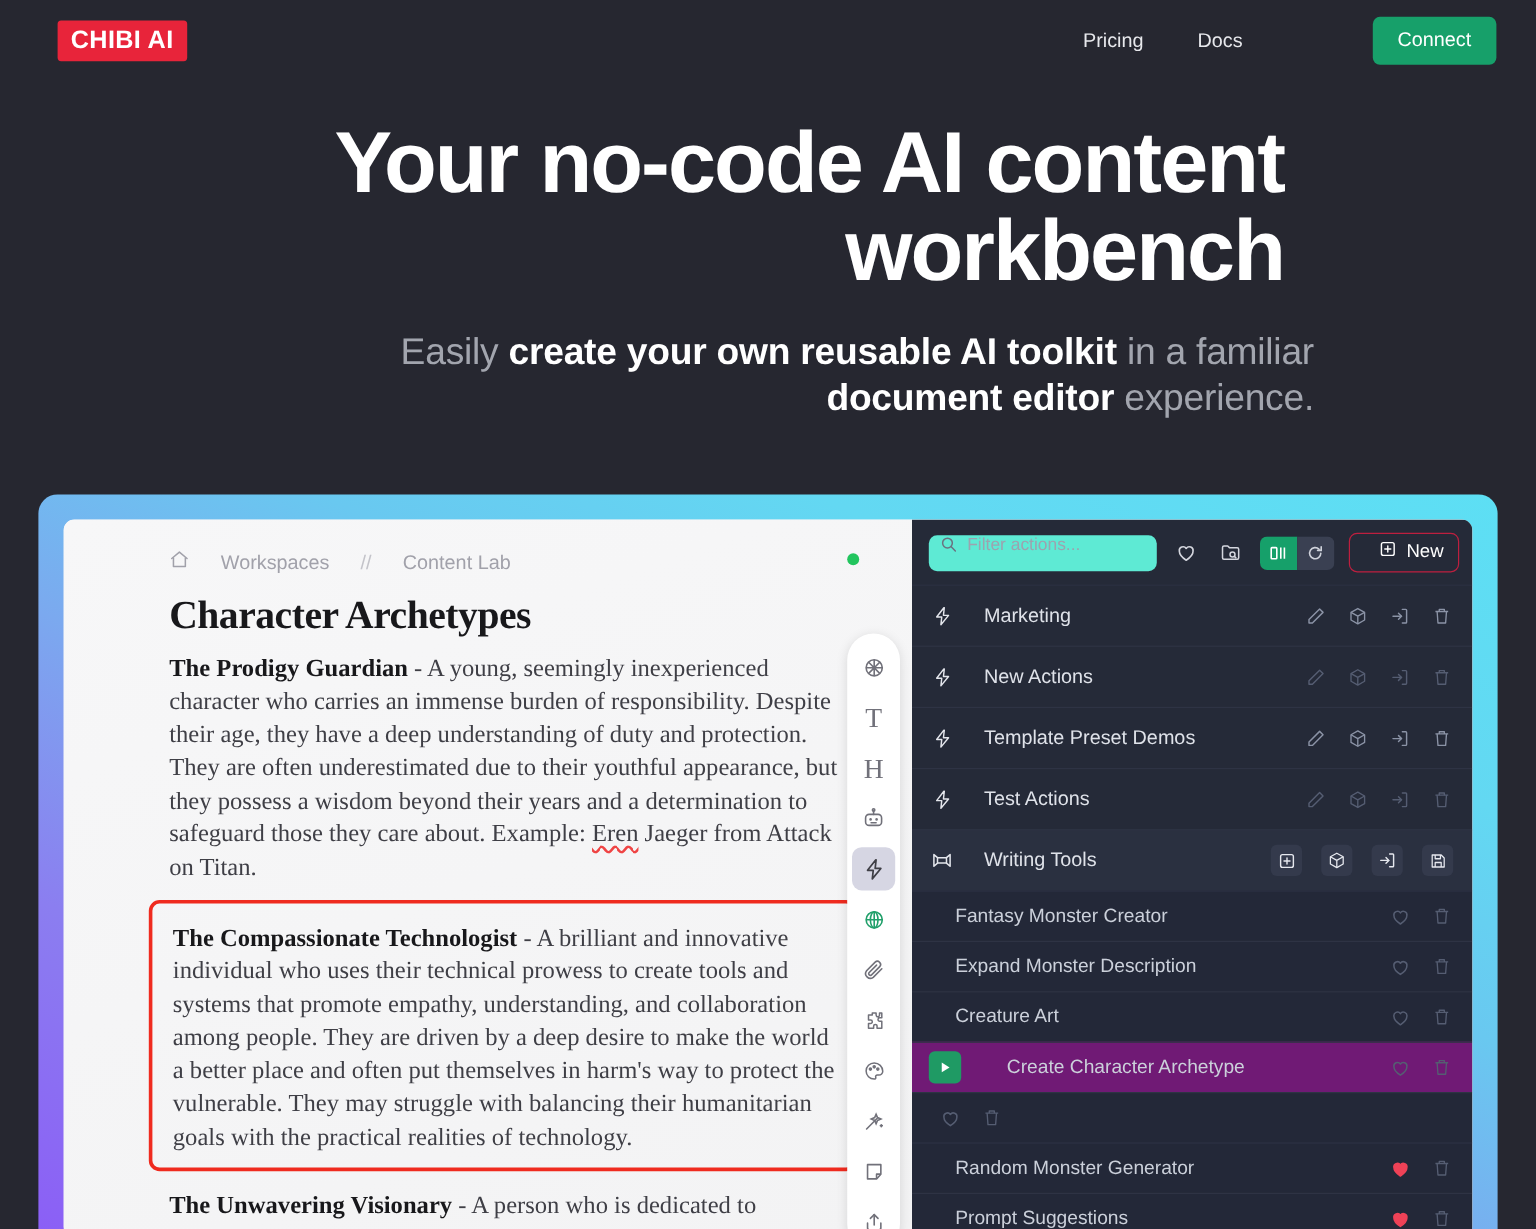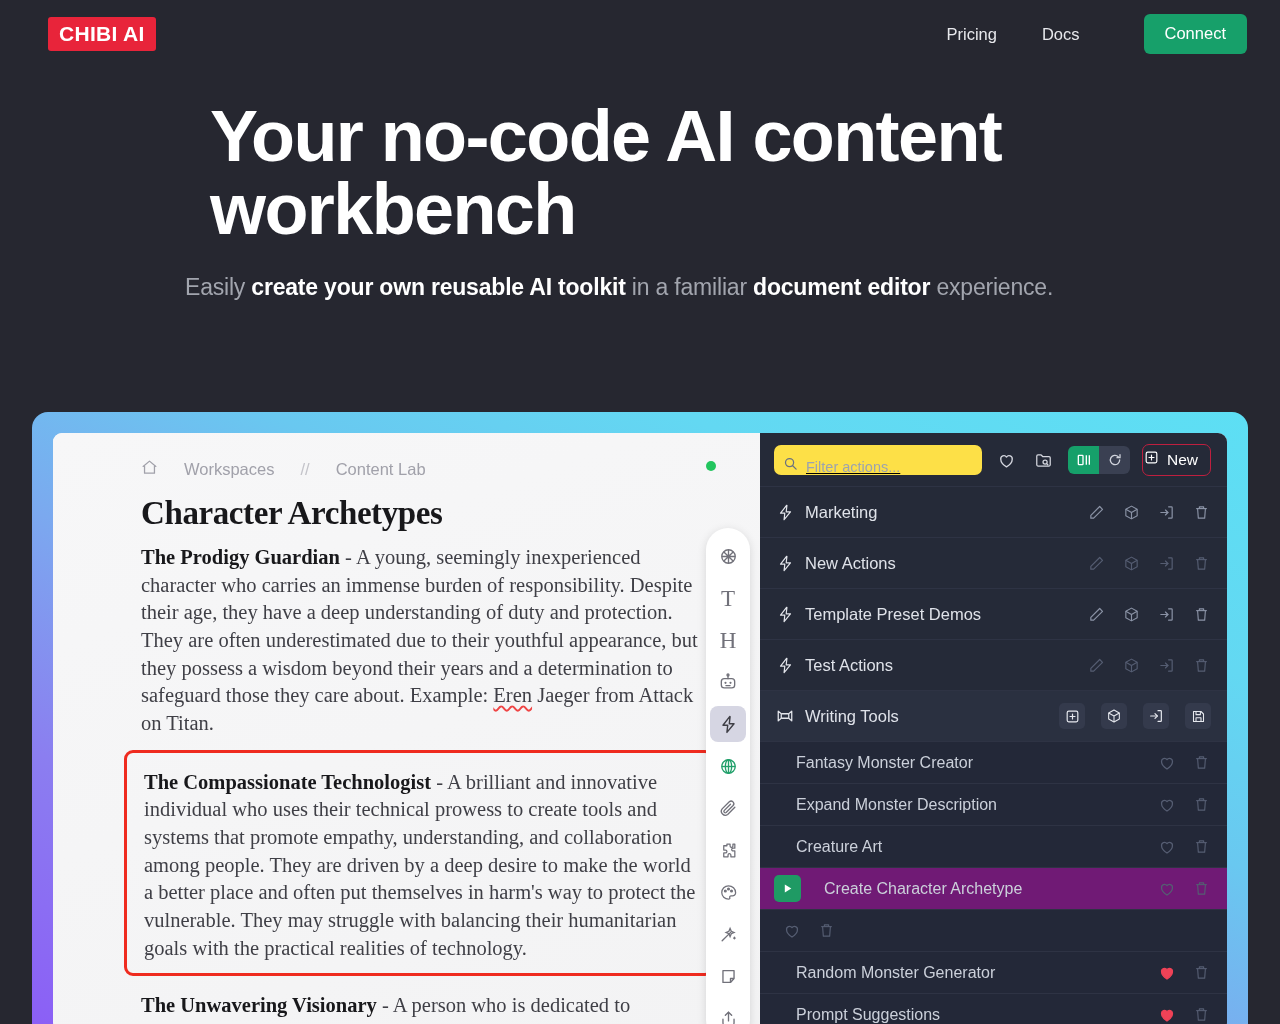--- a/index.html
+++ b/index.html
@@ -38,36 +38,37 @@
   .nav-link.last { margin-right: 64px; }
   .nav-cta {
     background: #17a06a;
     color: #ffffff;
     font-size: 16.5px;
     padding: 10px 21px 11px 21px;
     border-radius: 6px;
     border: none;
     cursor: pointer;
     font-family: "Liberation Sans", sans-serif;
+    margin-left: 44px;
   }
 
   
-  .hero { text-align: left; padding-top: 32px; }
+  .hero { text-align: right; padding-top: 32px; }
   .hero h1 {
     color: #ffffff;
     font-size: 72px;
     font-weight: 700;
     line-height: 1.02;
     letter-spacing: -1.6px;
     max-width: 860px;
     margin: 0 auto;
   }
   .hero .sub {
     margin-top: 26px;
-    font-size: 23px;
+    font-size: 31px;
     line-height: 1.27;
     color: #a2a5ae;
     max-width: 910px;
     margin-left: auto; margin-right: auto;
     letter-spacing: -.2px;
   }
   .hero .sub b { color: #ffffff; font-weight: 700; }
 
   
   .frame-wrap {
@@ -173,28 +174,27 @@
     display: flex; flex-direction: column;
     overflow: hidden;
   }
   .panel-head {
     display: flex; align-items: center;
     gap: 12px;
     padding: 11px 11px 10px 14px;
   }
   .search {
     flex: 1;
-    display: flex; align-items: flex-end;
-    background: #fde047;
+    display: flex; align-items: flex-start;
+    background: #5eead4;
     border-radius: 7px;
     height: 30px;
     padding: 0 8px 0 9px;
     gap: 8px;
     max-width: 208px;
-    text-decoration: underline;
   }
   .search input {
     border: none; outline: none; background: transparent;
     font-size: 14.5px; color: #6b7280;
     font-family: "Liberation Sans", sans-serif;
     width: 100%;
   }
   .search input::placeholder { color: #9ca3af; }
   .head-icon {
     width: 25px; height: 25px;
@@ -210,34 +210,34 @@
     cursor: pointer;
   }
   .seg .on { background: #16a06a; color: #ffffff; }
   .seg .off { background: #3a4052; color: #cfd2db; }
   .new-btn {
     display: flex; align-items: center; gap: 8px;
     border: 1.6px solid #be1f3f;
     border-radius: 7px;
     color: #ffffff;
     font-size: 15.5px;
-    padding: 5px 12px 6px 1px;
+    padding: 5px 12px 6px 24px;
     cursor: pointer;
     background: transparent;
     flex: 0 0 auto;
     font-family: "Liberation Sans", sans-serif;
   }
 
   .rows { flex: 1; overflow: hidden; }
   .row {
     display: flex; align-items: center;
     height: 51px;
     padding: 0 12px 0 14px;
     border-top: 1px solid #2e3344;
-    gap: 9px;
+    gap: 24px;
   }
   .row.folder { color: #e4e6ec; }
   .row.folder.openfolder { background: #2a3040; }
   .row .lead { width: 22px; display: flex; align-items: center; justify-content: center; flex: 0 0 auto; color: #e4e6ec; }
   .row .title {
     flex: 1;
     font-size: 16.5px;
     color: #dfe2e9;
     white-space: nowrap; overflow: hidden; text-overflow: ellipsis;
   }

